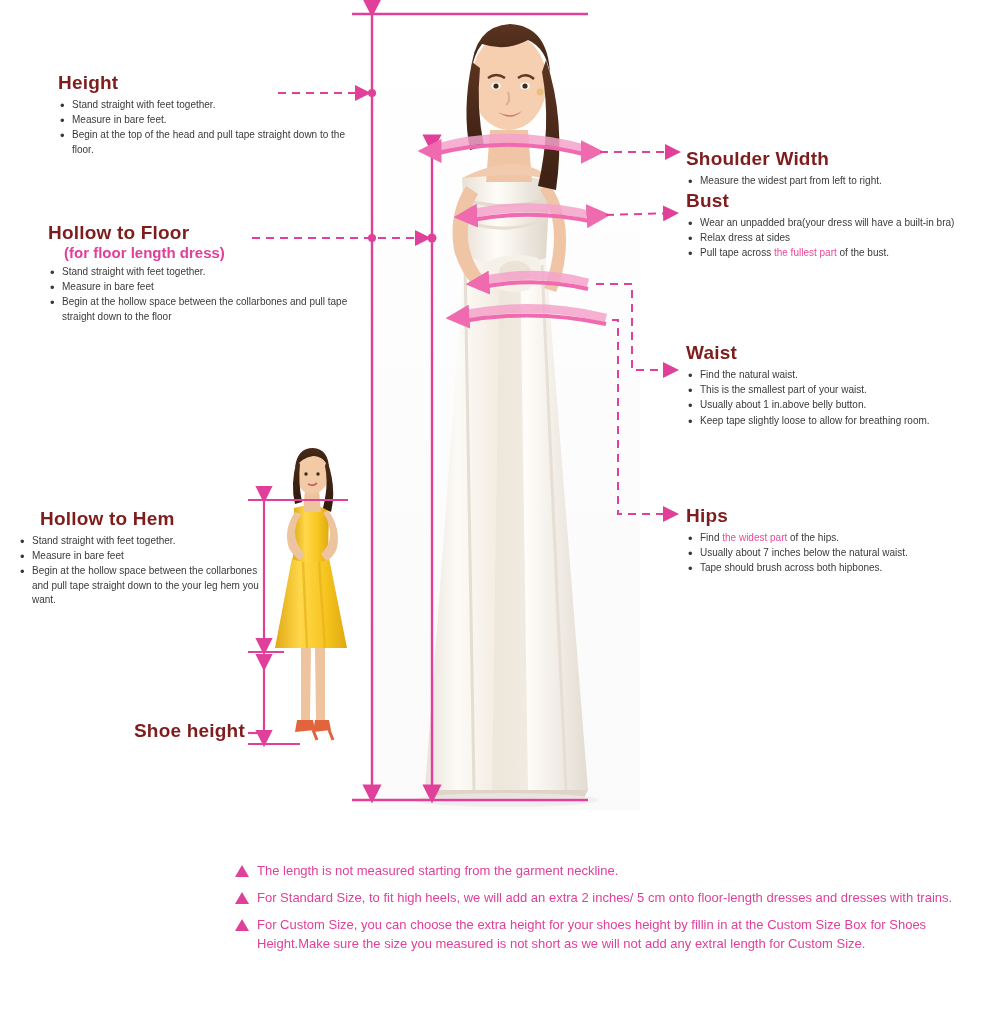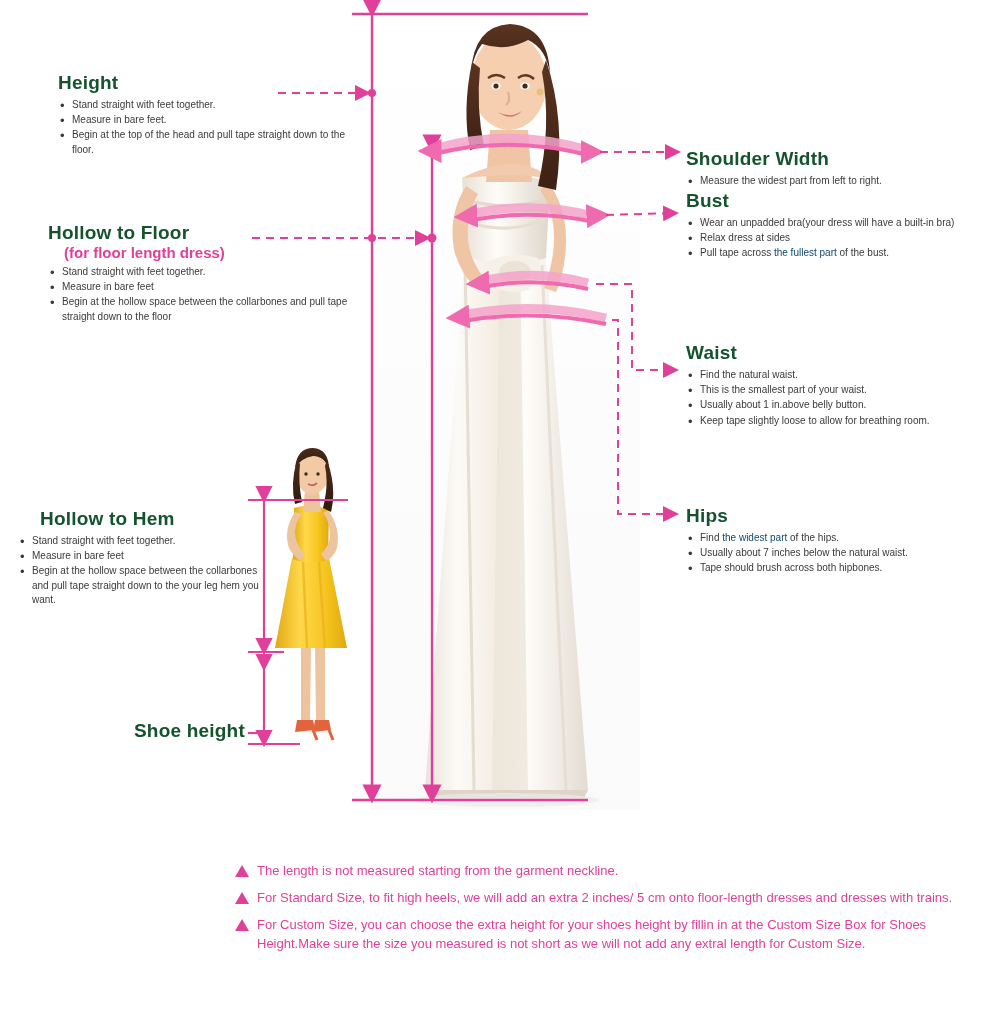--- a/index.html
+++ b/index.html
@@ -34,21 +34,21 @@
     position: absolute;
     left: 255px;
     top: 440px;
     width: 115px;
     height: 315px;
   }
 
   
   .hdr {
     font-weight: bold;
-    color: #14532d;
+    color: #7f1d1d;
     font-size: 19px;
     letter-spacing: .2px;
     white-space: nowrap;
   }
   .sub {
     color: #e0409a;
     font-size: 15px;
     font-weight: bold;
     white-space: nowrap;
   }
@@ -66,21 +66,21 @@
     margin-bottom: 1px;
   }
   ul.bul li:before {
     content: "\2022";
     position: absolute;
     left: 2px;
     top: -1px;
     color: #3a3a3a;
     font-size: 13px;
   }
-  .pinkword { color: #0c4a6e; }
+  .pinkword { color: #ec4899; }
 
   
   .notes {
     position: absolute;
     left: 235px;
     top: 862px;
     width: 740px;
   }
   .note {
     position: relative;

